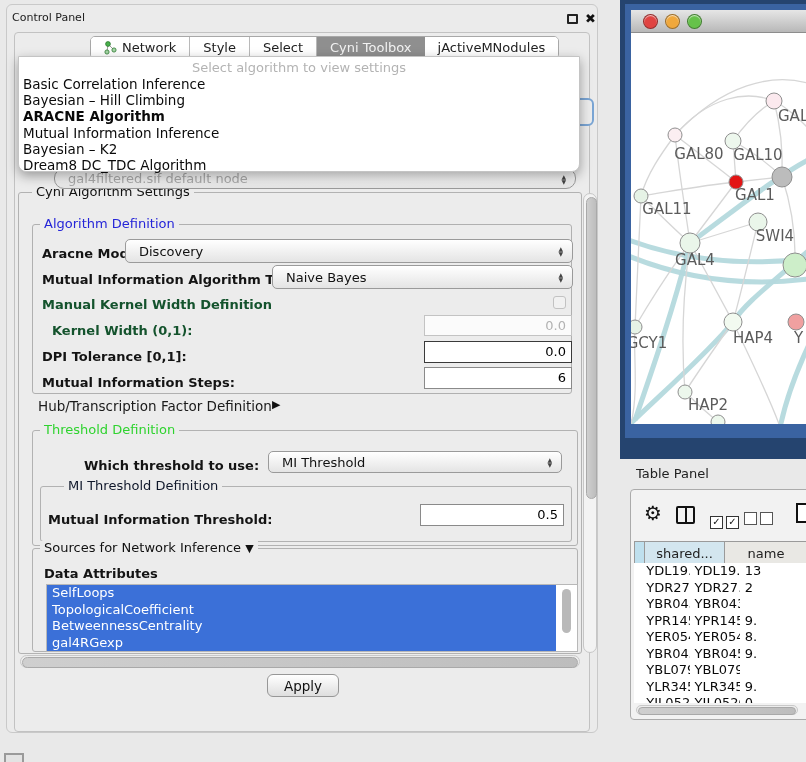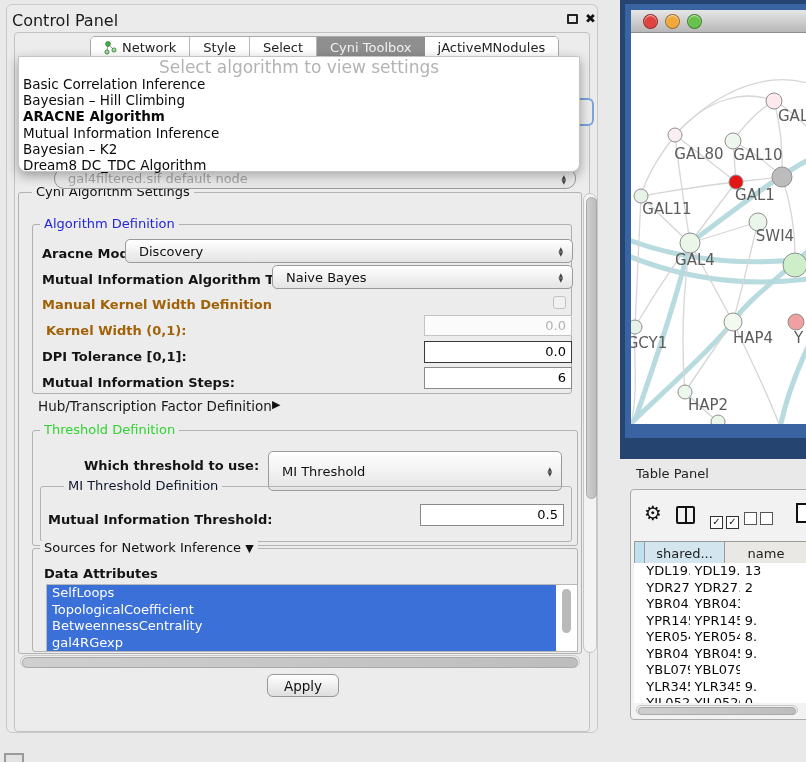--- a/index.html
+++ b/index.html
@@ -2,40 +2,40 @@
 <html><head>
 <meta charset="utf-8">
 <style>
   html,body{margin:0;padding:0;}
   #app{position:relative;width:806px;height:762px;background:#e9e9e9;overflow:hidden;
        font-family:"DejaVu Sans","Liberation Sans",sans-serif;color:#111;}
   .abs{position:absolute;box-sizing:border-box;}
   
   .cp-outer{background:#ebebeb;border:1px solid #c9c9c9;border-radius:6px;}
   .cp-inner{background:#ececec;border:1px solid #c2c2c2;border-radius:4px;}
-  .cp-title{font-size:16px;color:#1a1a1a;}
+  .cp-title{font-size:11px;color:#1a1a1a;}
   .win-float{width:11px;height:10px;border:2px solid #222;border-radius:1px;background:transparent;}
   .win-close{font-size:13px;font-weight:bold;color:#111;line-height:13px;}
   
   .seg{display:inline-flex;background:#fff;border:1px solid #a8a8a8;border-radius:5px;overflow:hidden;height:23px;align-items:stretch;}
   .seg .tab{display:flex;align-items:center;gap:5px;padding:0 13px;font-size:13px;color:#222;border-right:1px solid #b9b9b9;white-space:nowrap;background:#fff;}
   .seg .tab:last-child{border-right:none;}
   .seg .tab.active{background:#8f8f8f;color:#f2f2f2;border-right:none;}
   
   .popup{background:#fff;border:1px solid #c4c4c4;border-radius:0 0 8px 8px;
          box-shadow:0 4px 12px rgba(0,0,0,.35);z-index:30;padding-top:2px;}
-  .popup .prompt{font-size:17px;color:#b3b3b3;text-align:center;height:17px;line-height:17px;}
+  .popup .prompt{font-size:13px;color:#b3b3b3;text-align:center;height:17px;line-height:17px;}
   .dd-item{font-size:13.5px;line-height:16.2px;padding-left:4px;color:#0a0a0a;white-space:nowrap;}
   .dd-item.bold{font-weight:bold;}
   
   .gbox{border:1px solid #b2b2b2;border-radius:3px;}
   .glegend{position:absolute;font-size:13px;background:#ececec;padding:0 4px;white-space:nowrap;line-height:14px;}
   
   .lbl{font-size:13px;font-weight:bold;color:#141414;white-space:nowrap;}
-  .lbl.dis{color:#a16207;}
+  .lbl.dis{color:#14532d;}
   .combo{border:1px solid #9a9a9a;border-radius:5px;background:linear-gradient(#ffffff,#e4e4e4);
          font-size:13px;color:#111;display:flex;align-items:center;padding-left:13px;}
   .stp{position:absolute;right:9px;top:50%;transform:translateY(-50%);text-align:center;color:#444;}
   .stp i{display:block;font-style:normal;font-size:6px;line-height:5px;}
   .field{background:#fff;border:1px solid #8a8a8a;font-size:13px;text-align:right;padding:2px 5px 0 0;color:#000;}
   .field.dis{background:#fbfbfb;border-color:#c3c3c3;color:#b2b2b2;}
   .field.strong{border:1.5px solid #3a3a3a;}
   .chk{width:13px;height:13px;border:1px solid #c2c2c2;border-radius:3px;background:#f1f1f1;}
   .tri{font-size:11px;color:#111;}
   
@@ -155,37 +155,37 @@
     <span>Naive Bayes</span>
     <span class="stp">
         <i>▲</i>
         <i>▼</i>
       </span>
   </div>
 
   <span class="abs lbl dis" style="left:42px;top:297px;">Manual Kernel Width Definition</span>
   <div class="abs chk" style="left:553px;top:296px;"></div>
 
-  <span class="abs lbl dis" style="left:46px;top:323px;">Kernel Width (0,1):</span>
+  <span class="abs lbl dis" style="left:52px;top:323px;">Kernel Width (0,1):</span>
   <div class="abs field dis" style="left:424px;top:315px;width:148px;height:21px;">0.0</div>
 
   <span class="abs lbl" style="left:42px;top:349px;">DPI Tolerance [0,1]:</span>
   <div class="abs field strong" style="left:424px;top:341px;width:148px;height:22px;">0.0</div>
 
   <span class="abs lbl" style="left:42px;top:375px;">Mutual Information Steps:</span>
   <div class="abs field" style="left:424px;top:367px;width:148px;height:22px;">6</div>
 
   <span class="abs" style="left:38px;top:398px;font-size:13.5px;color:#1a1a1a;">Hub/Transcription Factor Definition</span>
   <span class="abs tri" style="left:272px;top:398px;">▶</span>
 
   <div class="abs gbox" style="left:32px;top:430px;width:546px;height:116px;"></div>
   <span class="abs glegend" style="left: 40px; top: 423px; color: rgb(47, 211, 47);">Threshold Definition</span>
 
   <span class="abs lbl" style="left:84px;top:458px;">Which threshold to use:</span>
-  <div class="abs combo" style="left:268px;top:451px;width:294px;height:40px;">
+  <div class="abs combo" style="left:268px;top:451px;width:294px;height:22px;">
     <span>MI Threshold</span>
     <span class="stp">
         <i>▲</i>
         <i>▼</i>
       </span>
   </div>
 
   <div class="abs gbox" style="left:40px;top:486px;width:532px;height:56px;"></div>
   <span class="abs glegend" style="left: 64px; top: 479px; color: #0f172a;">MI Threshold Definition</span>
   <span class="abs lbl" style="left:48px;top:512px;">Mutual Information Threshold:</span>

